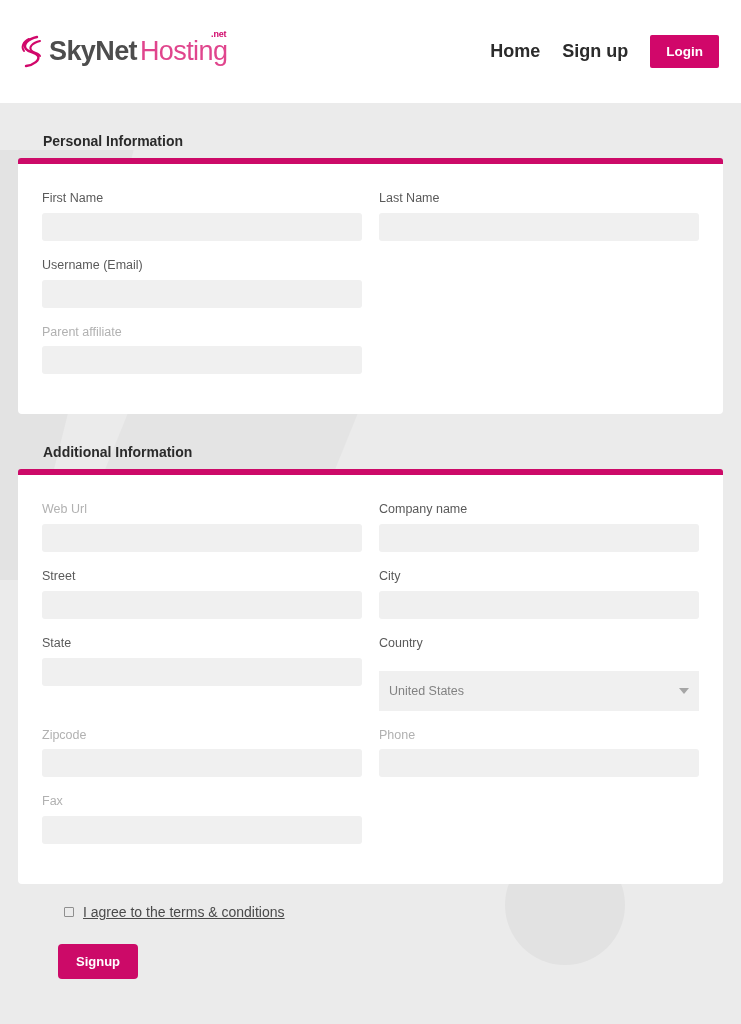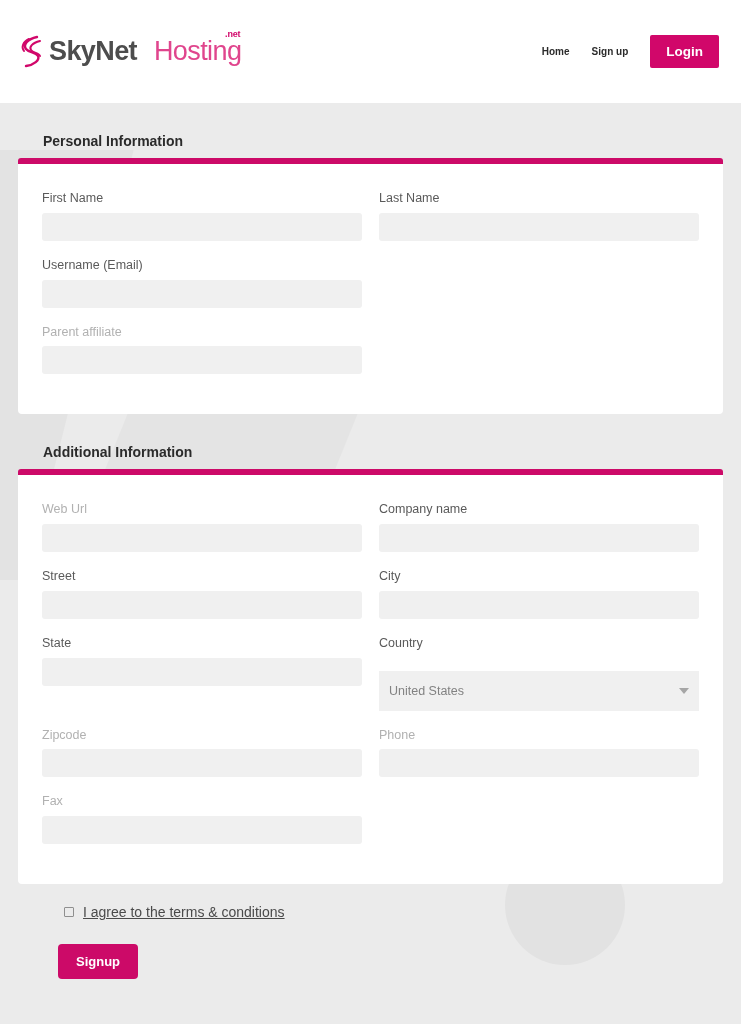--- a/index.html
+++ b/index.html
@@ -86,39 +86,39 @@
     font-size: 27px;
     font-weight: bold;
     color: #4d4d4d;
     letter-spacing: -0.6px;
   }
   .logo-hosting {
     font-size: 27px;
     font-weight: normal;
     color: #e0458d;
     letter-spacing: -0.6px;
-    margin-left: 17px;
+    margin-left: 3px;
   }
   .logo-net {
     position: absolute;
     right: 1px;
     top: -8px;
     font-size: 9px;
     font-weight: bold;
     color: #d1076a;
     letter-spacing: -0.2px;
   }
 
   .main-nav {
     display: flex;
     align-items: center;
     gap: 22px;
   }
   .nav-link {
-    font-size: 10px;
+    font-size: 18px;
     font-weight: bold;
     color: #2b2b2b;
     text-decoration: none;
     cursor: pointer;
   }
   .nav-btn {
     font-size: 13.5px;
     font-weight: bold;
     color: #ffffff;
     background: #d1076a;

